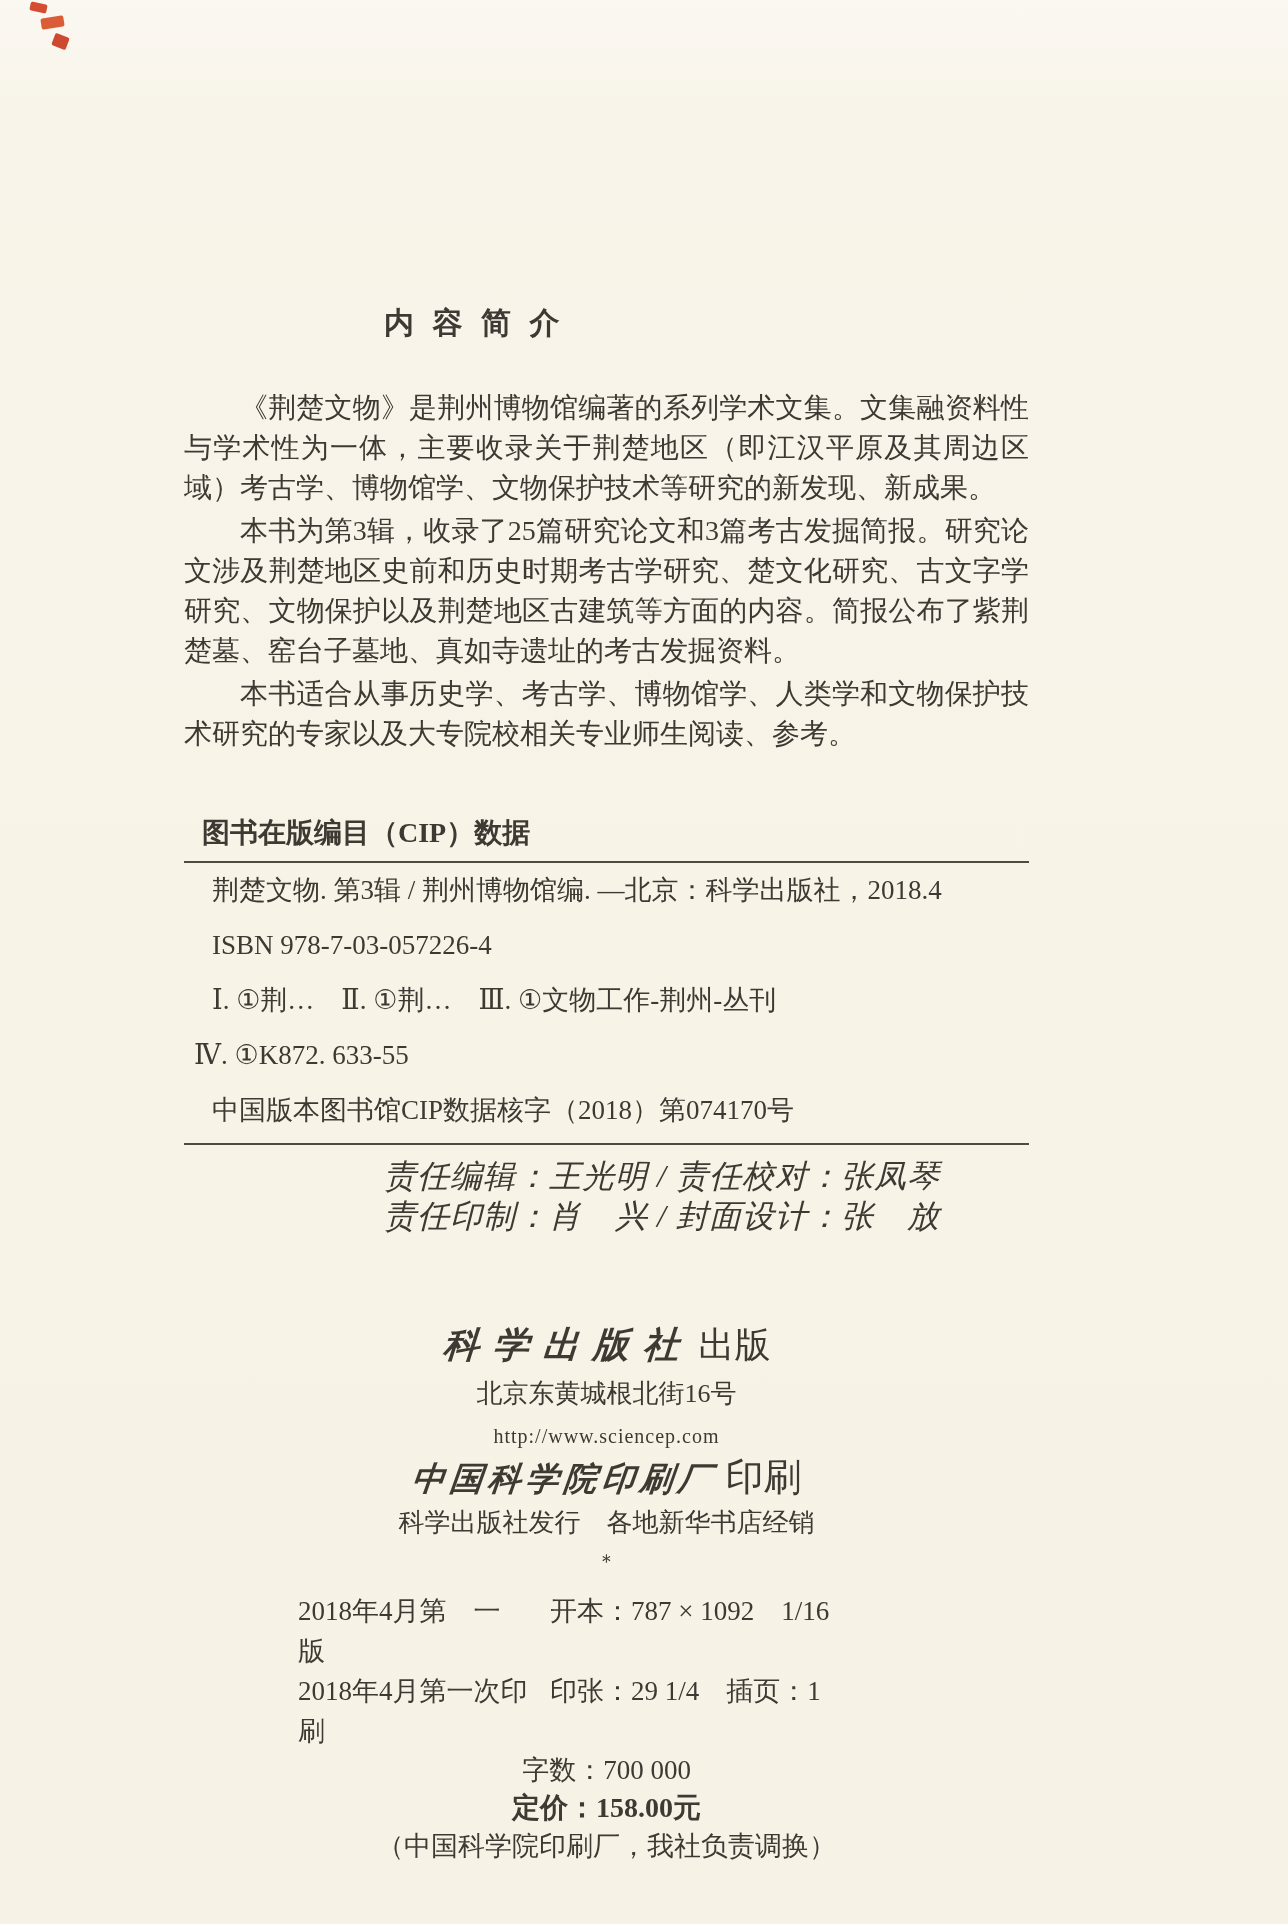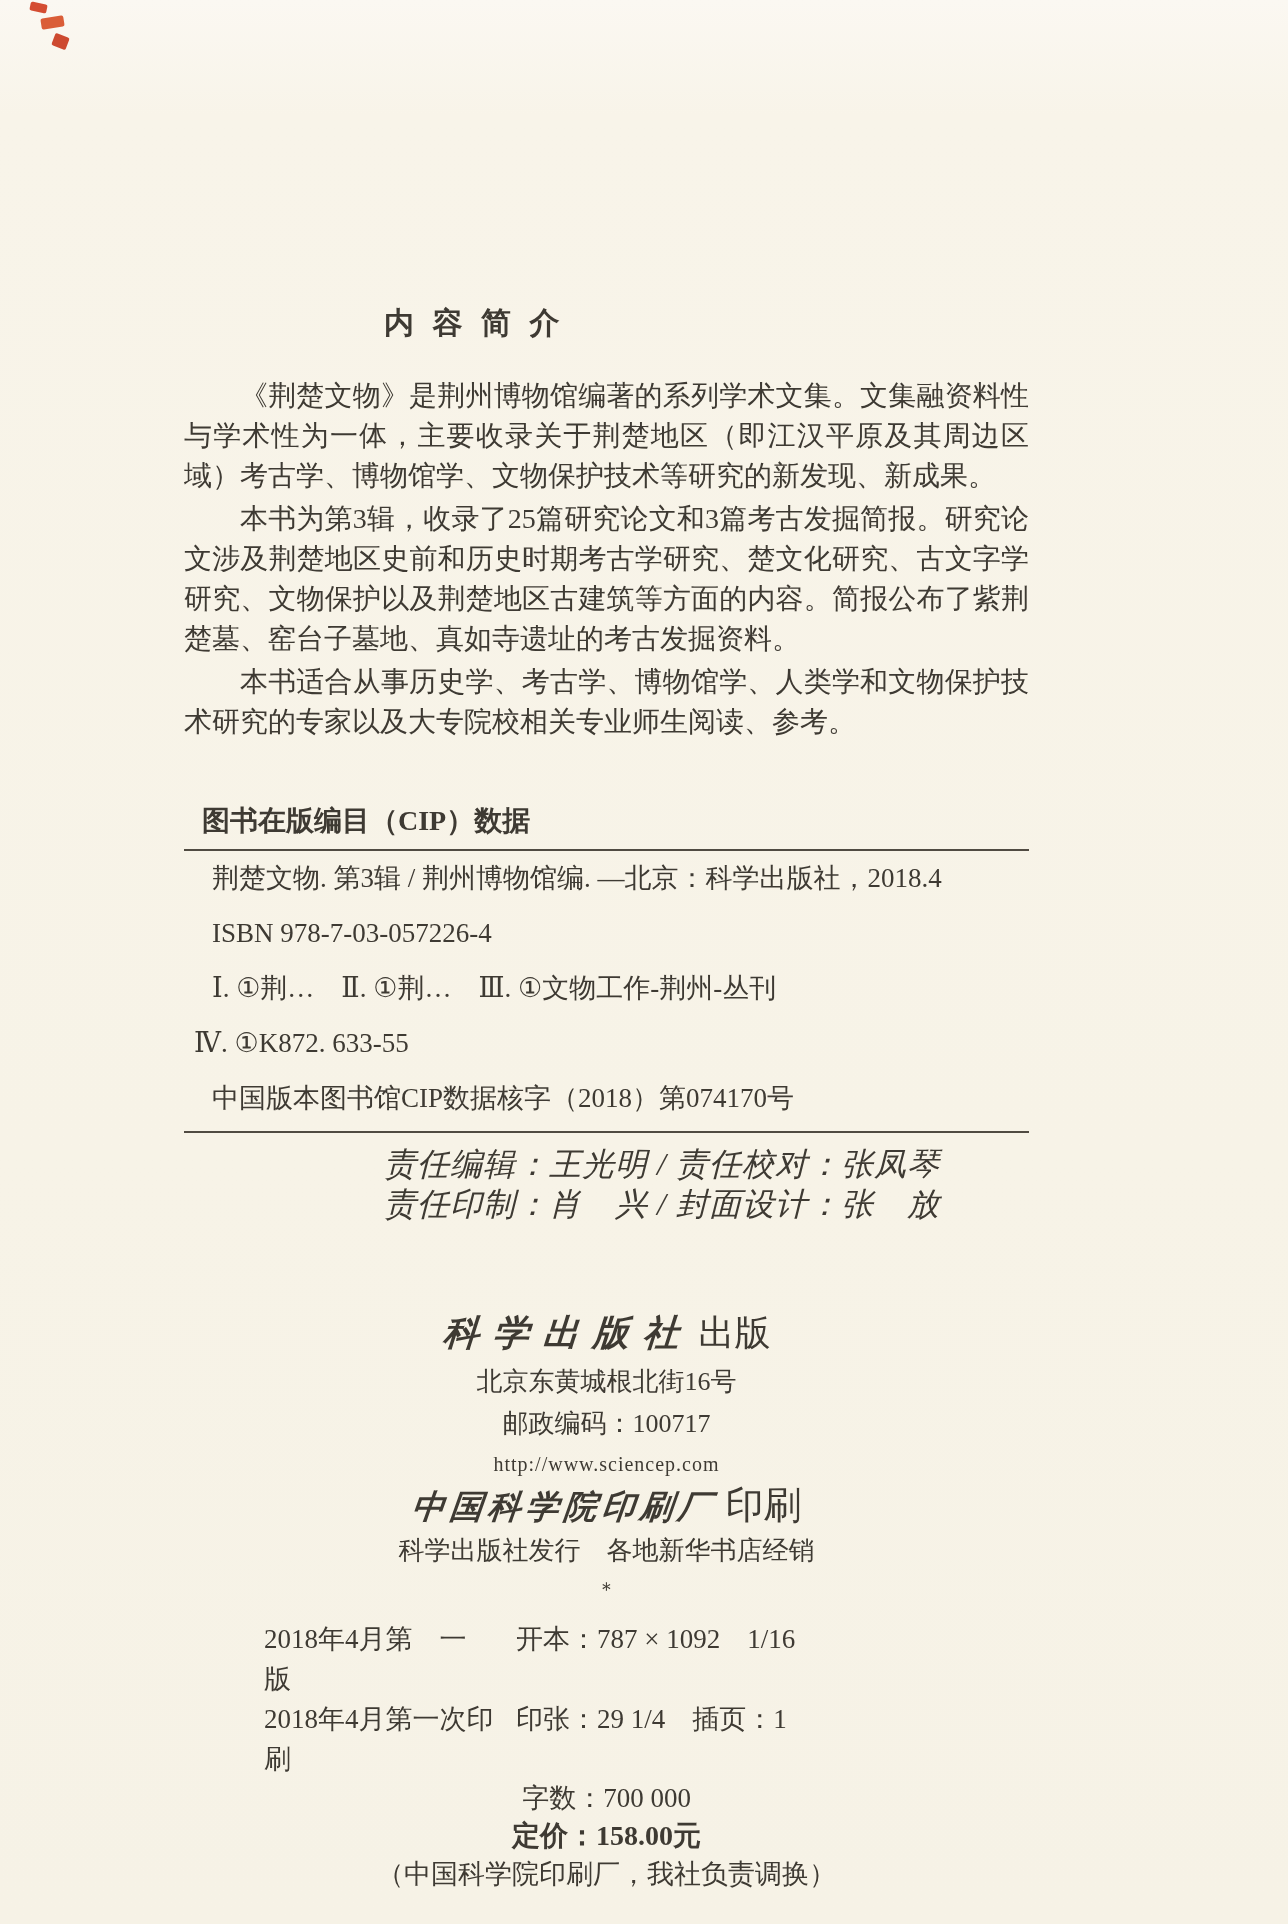--- a/index.html
+++ b/index.html
@@ -17,21 +17,21 @@
   .mark { position: absolute; background: #cf3a1d; border-radius: 2px; opacity: .9; }
   .m1 { left: 30px; top: 3px;  width: 17px; height: 9px;  transform: rotate(12deg); }
   .m2 { left: 41px; top: 17px; width: 23px; height: 11px; transform: rotate(-9deg); background:#d64b22; }
   .m3 { left: 53px; top: 35px; width: 15px; height: 13px; transform: rotate(21deg); background:#c8361b; }
 
   .intro-title {
     margin: 303px 0 0 200px;
     font-size: 30px; font-weight: 600;
     word-spacing: 7px; letter-spacing: 2px;
   }
-  .intro-body { margin-top: 32px; }
+  .intro-body { margin-top: 44px; }
   .intro-body p {
     margin: 0 0 3px; text-indent: 2em; text-align: justify;
     font-size: 28px; line-height: 40px;
   }
 
   .cip-block { margin-top: 60px; font-size: 27px; }
   .cip-header { padding-left: 18px; font-weight: bold; font-size: 28px; margin: 0 0 9px; }
   .rule { border: none; border-top: 2px solid #504b42; margin: 0; width: 100%; }
   .cip-line { margin: 10px; line-height: 45px; }
   .cip-first { margin-top: 5px; }
@@ -60,21 +60,21 @@
     font-weight: bold; font-style: italic; font-size: 33px;
     letter-spacing: 5px; display: inline-block; transform: skewX(-6deg);
   }
   .printer-suffix { font-size: 38px; margin-left: 10px; }
   .pub-dist { line-height: 40px; }
   .pub-star { line-height: 36px; font-size: 20px; }
 
   .edition { margin-top: 12px; font-size: 27px; }
   .ed-grid {
     display: grid; grid-template-columns: 252px auto;
-    margin-left: 80px; line-height: 40px; width: fit-content;
+    margin-left: 114px; line-height: 40px; width: fit-content;
   }
   .edition .center { text-align: center; margin: 0; line-height: 38px; }
   .price { font-weight: bold; font-size: 28px; }
 </style>
 </head>
 <body>
 
 <div class="page">
 
   <span class="mark m1"></span>
@@ -105,21 +105,20 @@
     <div class="credits">
       <p>责任编辑：王光明 / 责任校对：张凤琴</p>
       <p>责任印制：肖　兴 / 封面设计：张　放</p>
     </div>
 
     <div class="publisher">
       <p class="pub-name-line">
         <span class="calligraphy">科学出版社</span><span class="pub-suffix">出版</span>
       </p>
       <p class="pub-address">北京东黄城根北街16号</p>
-      <p class="pub-postcode">邮政编码：100717</p>
       <p class="pub-web">http://www.sciencep.com</p>
       <p class="printer-line">
         <span class="printer-cal">中国科学院印刷厂</span><span class="printer-suffix">印刷</span>
       </p>
       <p class="pub-dist">科学出版社发行　各地新华书店经销</p>
       <p class="pub-star">＊</p>
     </div>
 
     <div class="edition">
       <div class="ed-grid">

